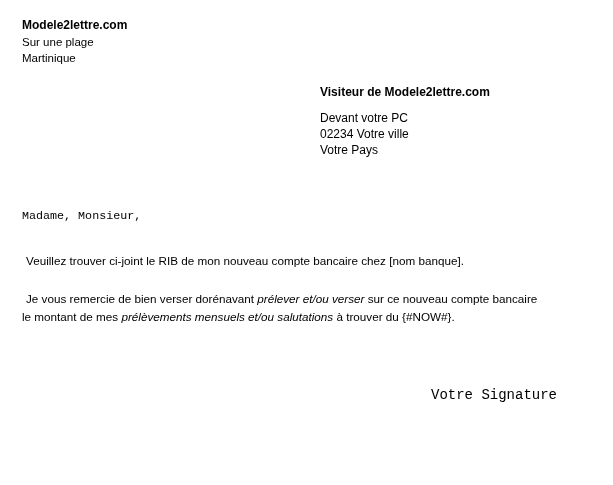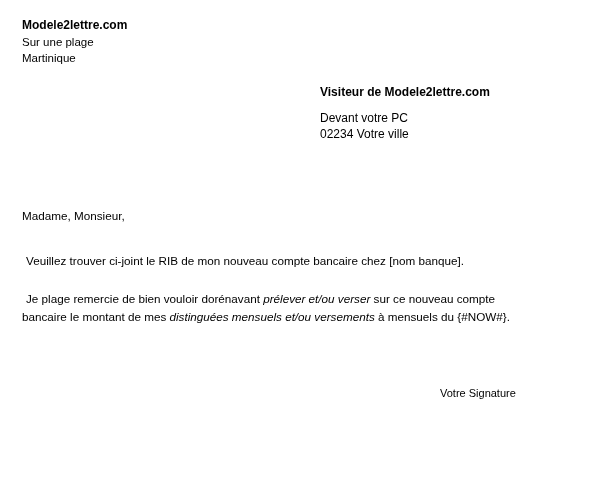--- a/index.html
+++ b/index.html
@@ -60,61 +60,64 @@
   .body-block {
     position: absolute;
     left: 22px;
     top: 207px;
     width: 520px;
     font-size: 11.7px;
     line-height: 18px;
   }
   .salutation {
     margin: 0 0 27px 0;
+    font-family: Liberation Mono, monospace;
   }
   .para {
     margin: 0 0 20px 0;
     text-indent: 4px;
   }
   .para.last {
     margin-bottom: 0;
   }
   .para em {
     font-style: italic;
   }
 
   
   .signature {
     position: absolute;
-    left: 440px;
+    left: 431px;
     top: 387px;
-    font-size: 11px;
+    font-size: 14px;
+    font-family: Liberation Mono, monospace;
   }
 </style>
 </head>
 <body>
 
 <div class="page">
 
   <div class="sender">
     <div class="company">Modele2lettre.com</div>
     <div class="line">Sur une plage</div>
     <div class="line">Martinique</div>
   </div>
 
   <div class="recipient">
     <div class="company">Visiteur de Modele2lettre.com</div>
     <div class="line">Devant votre PC</div>
     <div class="line">02234 Votre ville</div>
+    <div class="line">Votre Pays</div>
   </div>
 
   <div class="body-block">
     <p class="salutation">Madame, Monsieur,</p>
 
     <p class="para">Veuillez trouver ci-joint le RIB de mon nouveau compte bancaire chez [nom banque].</p>
 
-    <p class="para"><span>Je plage remercie de bien vouloir dorénavant </span><em>prélever et/ou verser</em><span> sur ce nouveau compte bancaire le montant de mes </span><em>distinguées mensuels et/ou versements</em><span> à mensuels du {#NOW#}.</span></p>
+    <p class="para"><span>Je vous remercie de bien verser dorénavant </span><em>prélever et/ou verser</em><span> sur ce nouveau compte bancaire le montant de mes </span><em>prélèvements mensuels et/ou salutations</em><span> à trouver du {#NOW#}.</span></p>
 
   </div>
 
   <div class="signature">Votre Signature</div>
 
 </div>
 
 </body></html>

